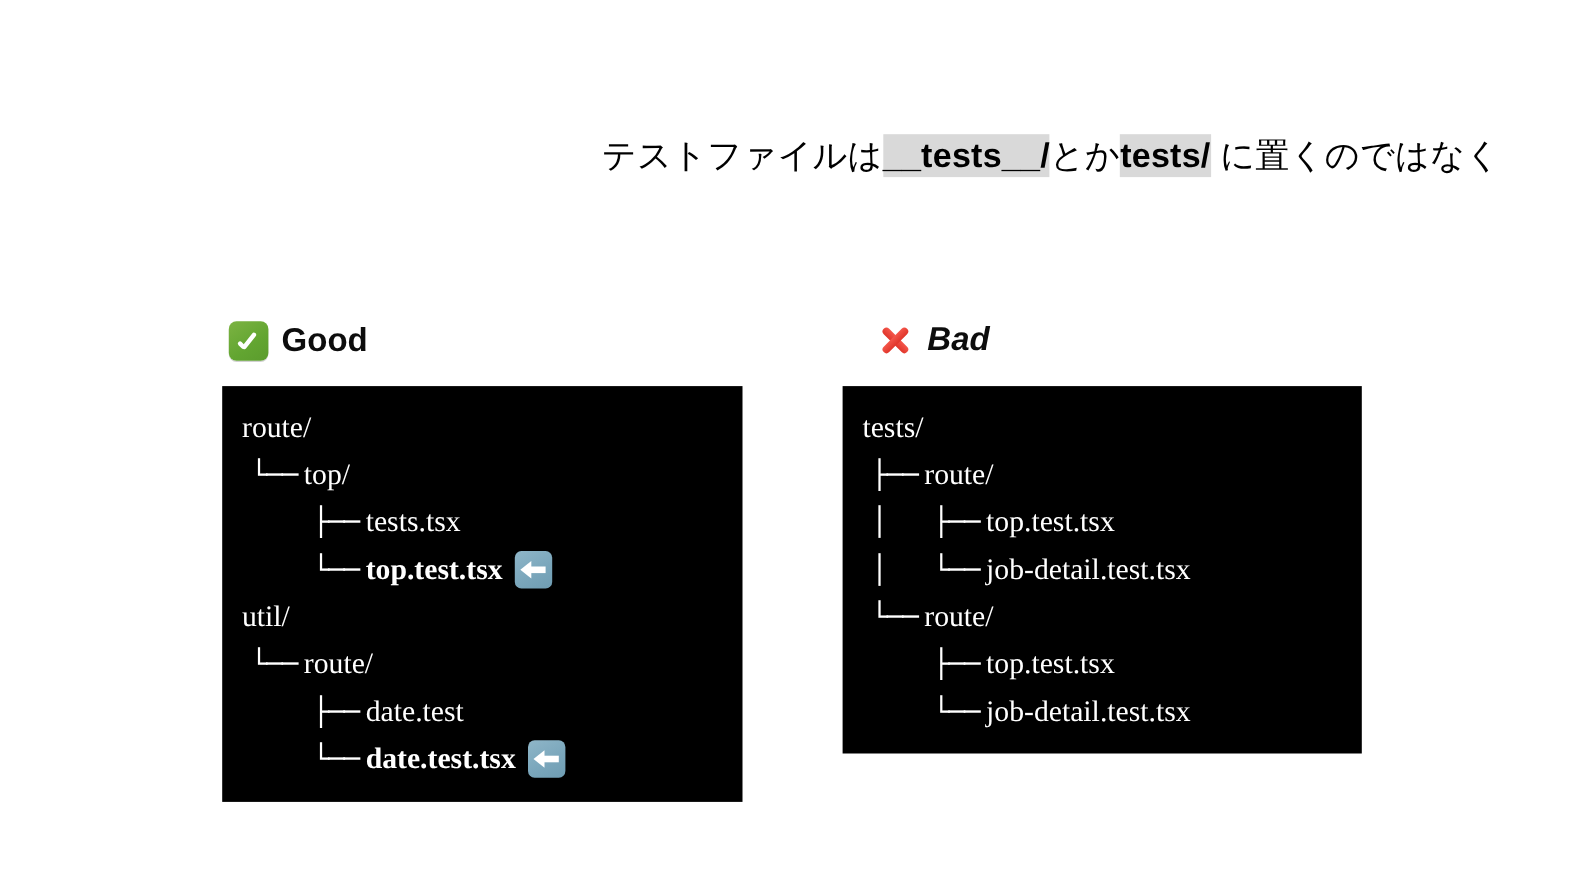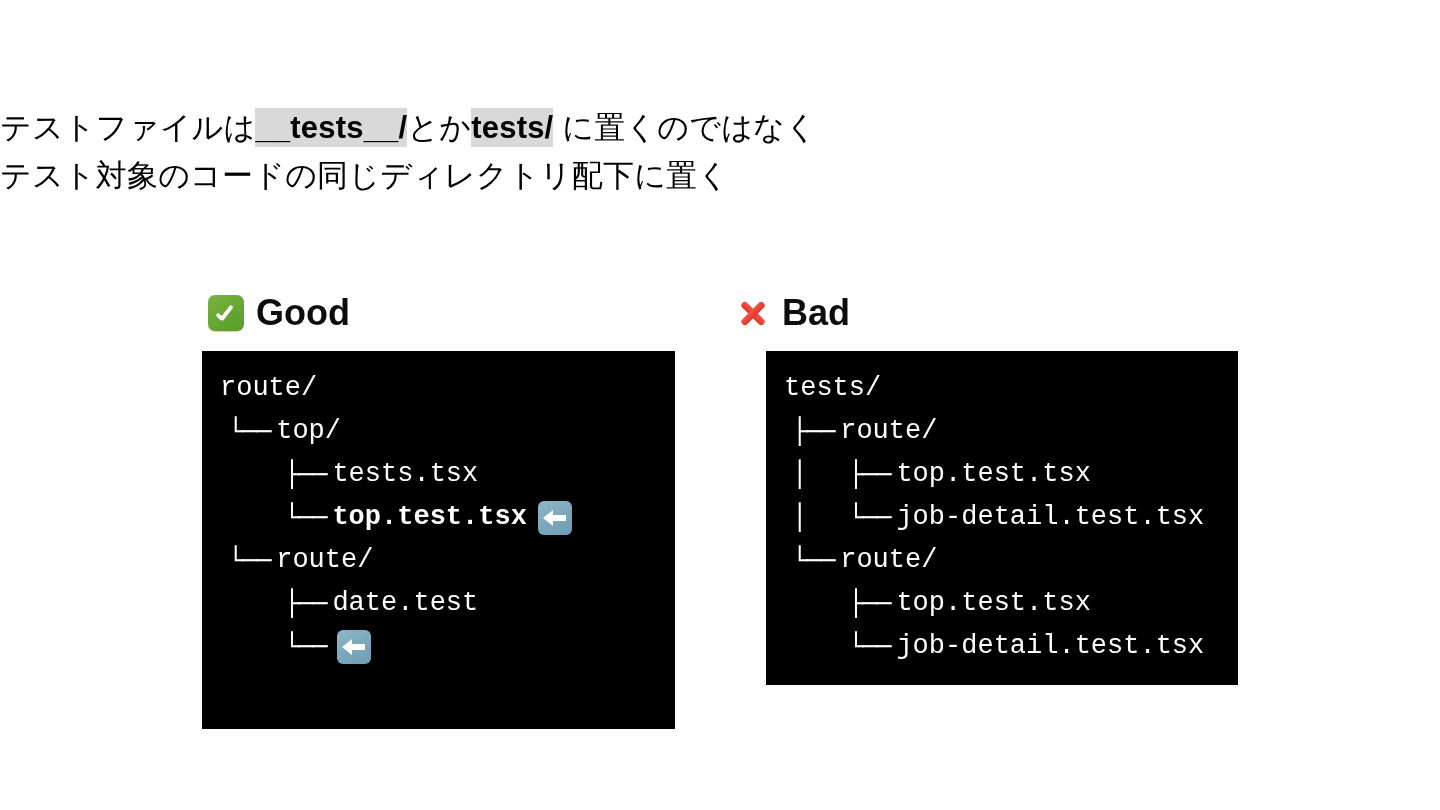--- a/index.html
+++ b/index.html
@@ -12,23 +12,23 @@
     background: #ffffff;
     font-family: "Liberation Sans", sans-serif;
     overflow: hidden;
     position: relative;
   }
 
   
   .title {
     position: absolute;
     left: 0;
-    top: 104px;
+    top: 118px;
     width: 1364px;
-    text-align: left;
+    text-align: right;
     color: #000000;
     font-size: 31px;
     line-height: 48px;
     font-weight: 400;
     letter-spacing: 0.2px;
   }
   .title-line {
     white-space: nowrap;
   }
   .code-hl {
@@ -37,26 +37,26 @@
     font-family: "Liberation Sans", sans-serif;
     padding: 2px 0 2px 0;
   }
 
   
   .col-head {
     position: absolute;
     display: flex;
     align-items: center;
     gap: 12px;
-    font-size: 36px;
+    font-size: 30px;
     font-weight: bold;
     color: #0d0d0d;
   }
   .col-head.good { left: 208px; top: 292px; }
-  .col-head.bad  { left: 736px; top: 292px; }
+  .col-head.bad  { left: 797px; top: 292px; font-style: italic; }
 
   
   .emoji-check {
     width: 36px; height: 36px;
     border-radius: 7px;
     background: linear-gradient(145deg,#7cb342 0%,#62a531 60%,#5b9c2d 100%);
     position: relative;
     flex: 0 0 auto;
     box-shadow: 0 1px 0 rgba(0,0,0,0.18);
   }
@@ -118,21 +118,21 @@
     display: flex;
     align-items: center;
     height: 43px;
   }
   .tree-prefix {
     font-family: "DejaVu Sans Mono", monospace;
     white-space: pre;
     letter-spacing: -1px;
   }
   .tree-label {
-    font-family: Liberation Mono, monospace;
+    font-family: Liberation Serif, serif;
     font-size: 27px;
     margin-left: 6px;
   }
   .tree-label.bold { font-weight: bold; }
 
   
   .emoji-arrow {
     display: inline-block;
     width: 34px; height: 34px;
     border-radius: 6px;
@@ -157,21 +157,20 @@
     border-top: 8px solid transparent;
     border-bottom: 8px solid transparent;
     border-right: 10px solid #ffffff;
   }
 </style>
 </head>
 <body>
 
 <div class="title">
   <div class="title-line"><span>テストファイルは</span><span class="code-hl">__tests__/</span><span>とか</span><span class="code-hl">tests/</span><span> に置くのではなく</span></div>
-  <div class="title-line">テスト対象のコードの同じディレクトリ配下に置く</div>
 </div>
 
 <div class="col-head good">
   <span class="emoji-check"></span>
   <span>Good</span>
 </div>
 
 <div class="panel good">
   <div class="tree-line">
     <span class="tree-prefix"></span>
@@ -184,29 +183,34 @@
   <div class="tree-line">
     <span class="tree-prefix">     ├──</span>
     <span class="tree-label">tests.tsx</span>
   </div>
   <div class="tree-line">
     <span class="tree-prefix">     └──</span>
     <span class="tree-label bold">top.test.tsx</span>
     <span class="emoji-arrow"></span>
   </div>
   <div class="tree-line">
+    <span class="tree-prefix"></span>
+    <span class="tree-label">util/</span>
+  </div>
+  <div class="tree-line">
     <span class="tree-prefix"> └──</span>
     <span class="tree-label">route/</span>
   </div>
   <div class="tree-line">
     <span class="tree-prefix">     ├──</span>
     <span class="tree-label">date.test</span>
   </div>
   <div class="tree-line">
     <span class="tree-prefix">     └──</span>
+    <span class="tree-label bold">date.test.tsx</span>
     <span class="emoji-arrow"></span>
   </div>
 </div>
 
 <div class="col-head bad">
   <span class="emoji-cross"></span>
   <span>Bad</span>
 </div>
 
 <div class="panel bad">

